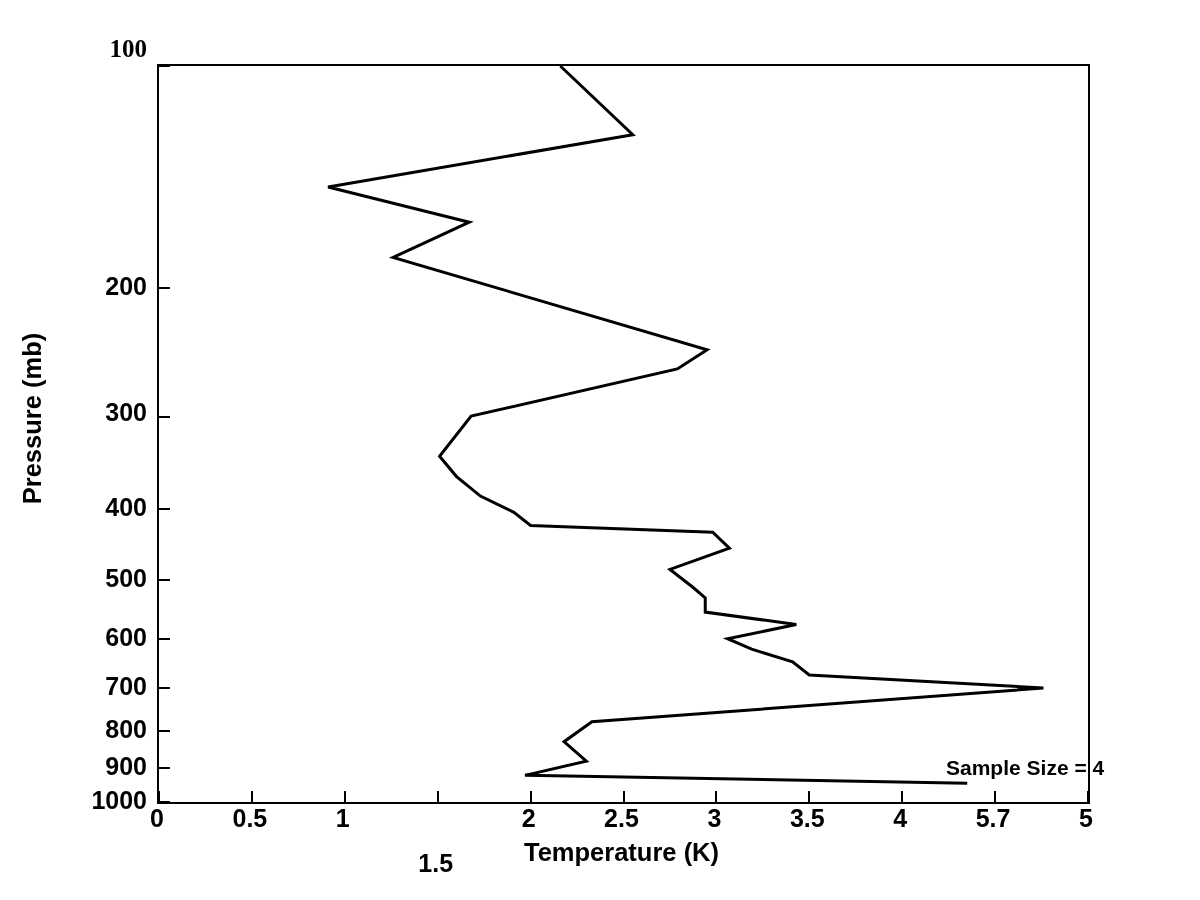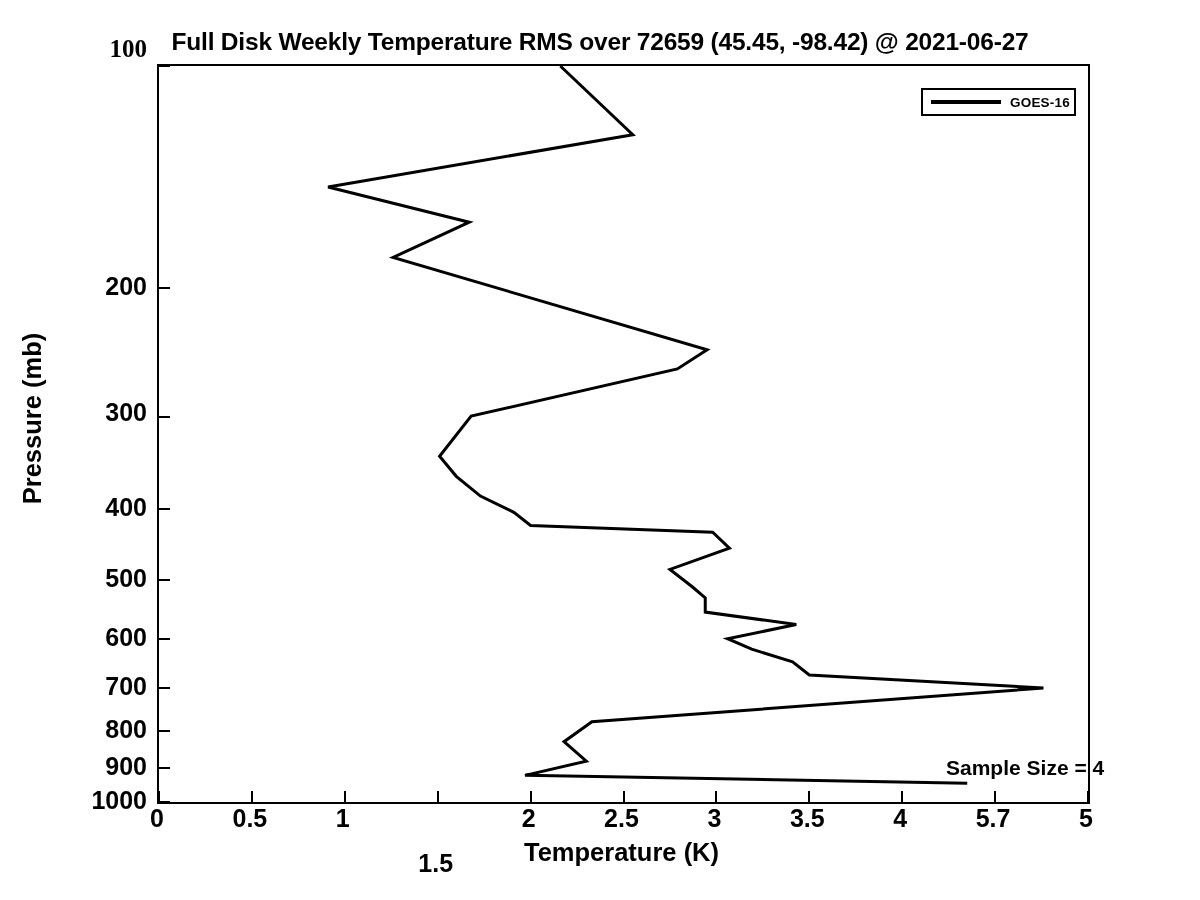--- a/index.html
+++ b/index.html
@@ -145,21 +145,20 @@
     font-weight: bold;
     font-family: "Liberation Sans", sans-serif;
     white-space: nowrap;
   }
 </style>
 </head>
 <body>
 
 <div id="figure">
 
-  <div id="chart-title">Full Disk Weekly Temperature RMS over 72659 (45.45, -98.42) @ 2021-06-27</div>
 
   <div id="ylabels">
       <div class="ylabel-txt" style="left: 17px; top: 36px; font-family: Liberation Serif, serif;">100</div>
       <div class="ylabel-txt" style="left: 17px; top: 273.558px;">200</div>
       <div class="ylabel-txt" style="left: 17px; top: 400px;">300</div>
       <div class="ylabel-txt" style="left: 17px; top: 495.116px;">400</div>
       <div class="ylabel-txt" style="left: 17px; top: 566.442px;">500</div>
       <div class="ylabel-txt" style="left: 17px; top: 624.719px;">600</div>
       <div class="ylabel-txt" style="left: 17px; top: 673.992px;">700</div>
       <div class="ylabel-txt" style="left: 17px; top: 716.674px;">800</div>
@@ -208,20 +207,16 @@
         <div class="xtick-mark" style="left: 370.6px; top: 725px;"></div>
         <div class="xtick-mark" style="left: 463.5px; top: 725px;"></div>
         <div class="xtick-mark" style="left: 556.4px; top: 725px;"></div>
         <div class="xtick-mark" style="left: 649.3px; top: 725px;"></div>
         <div class="xtick-mark" style="left: 742.2px; top: 725px;"></div>
         <div class="xtick-mark" style="left: 835.1px; top: 725px;"></div>
         <div class="xtick-mark" style="left: 928px; top: 725px;"></div>
       </div>
   </div>
 
-  <div id="legend-box">
-    <span id="legend-swatch"></span>
-    <span id="legend-label">GOES-16</span>
-  </div>
 
   <div id="sample-size">Sample Size = 4</div>
 
 </div>
 
 </body></html>

